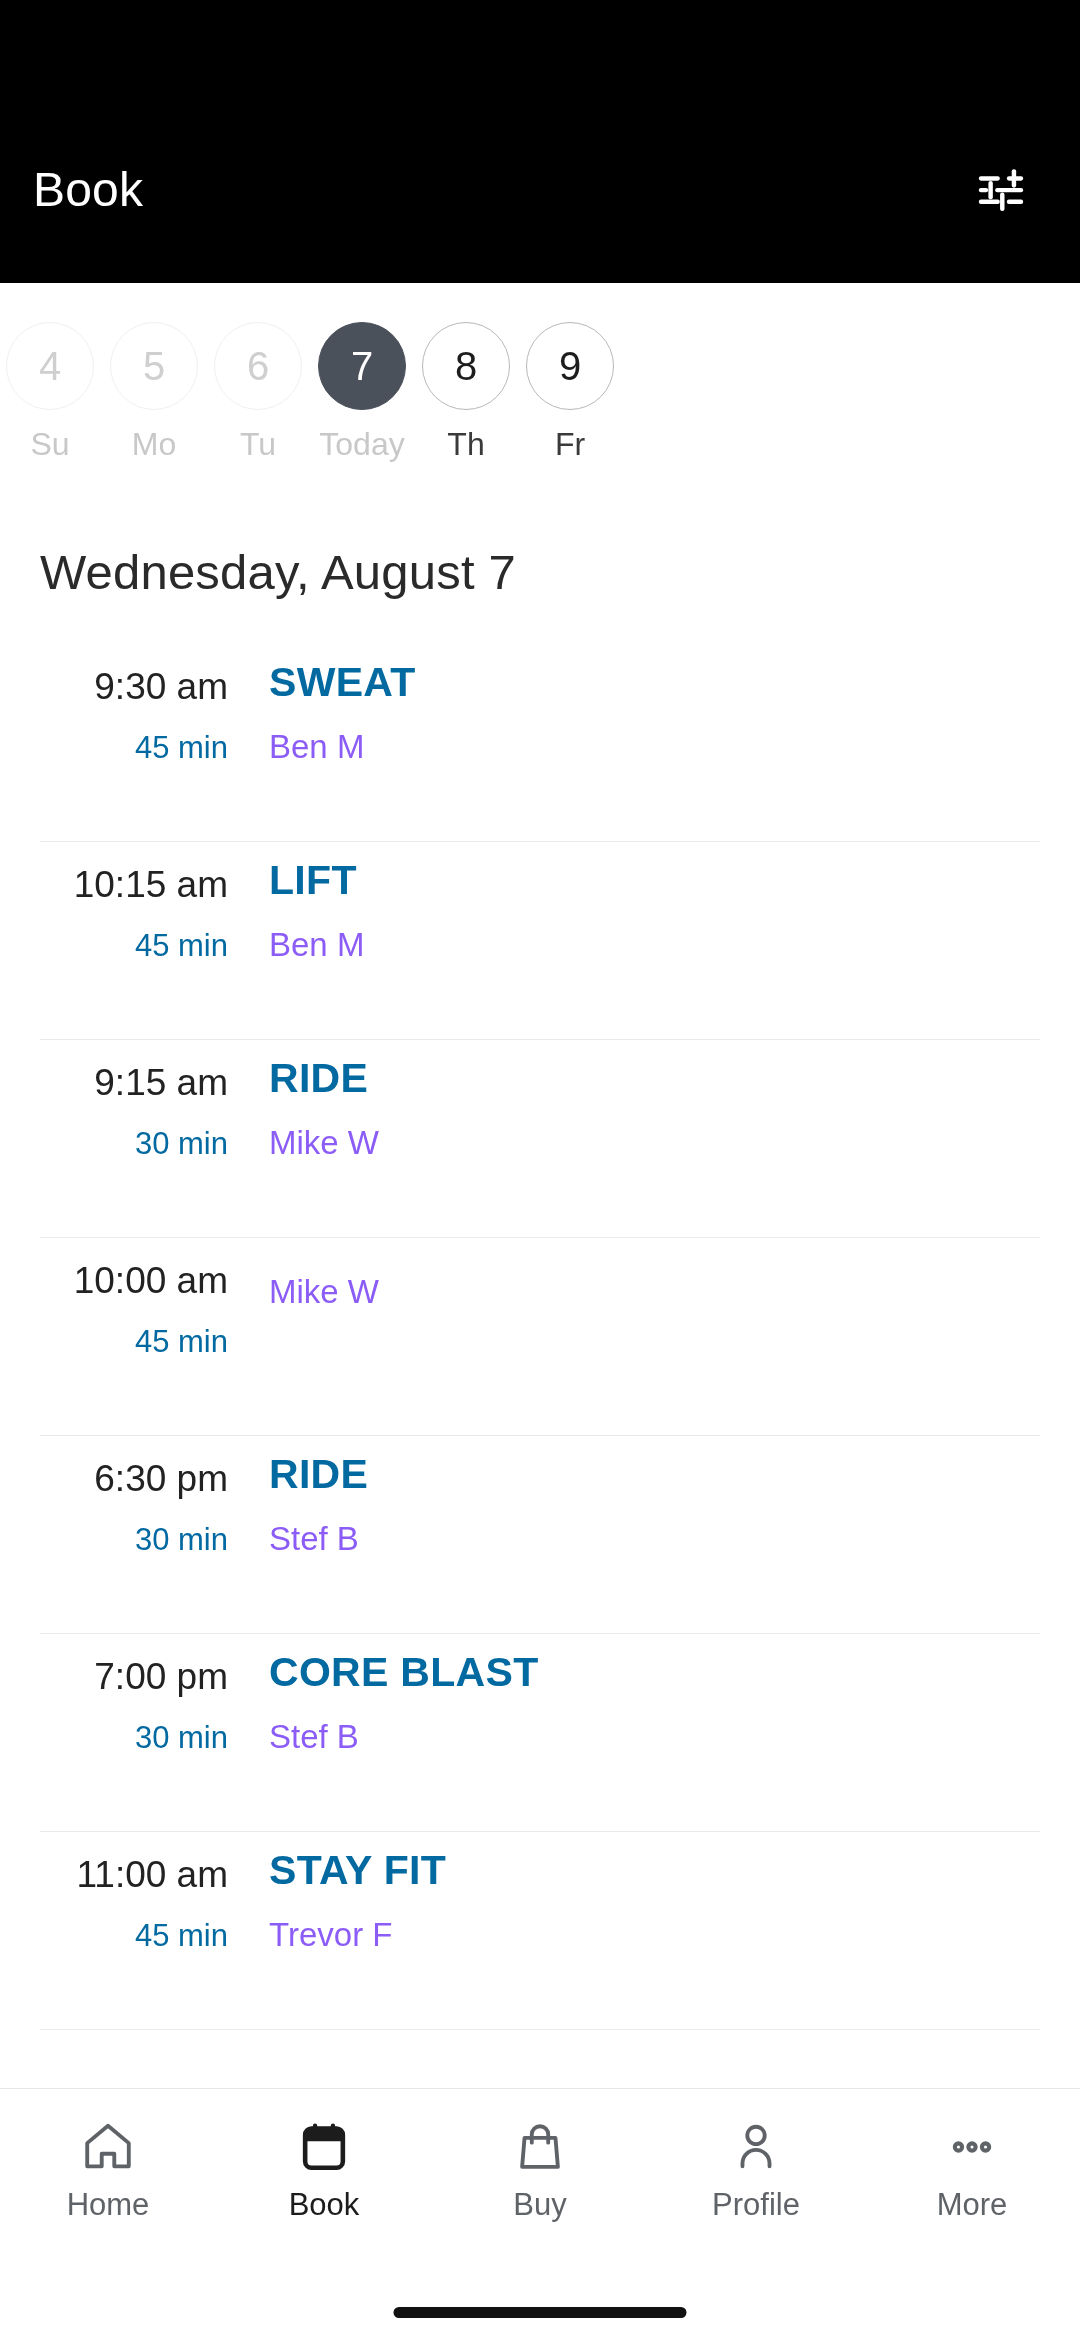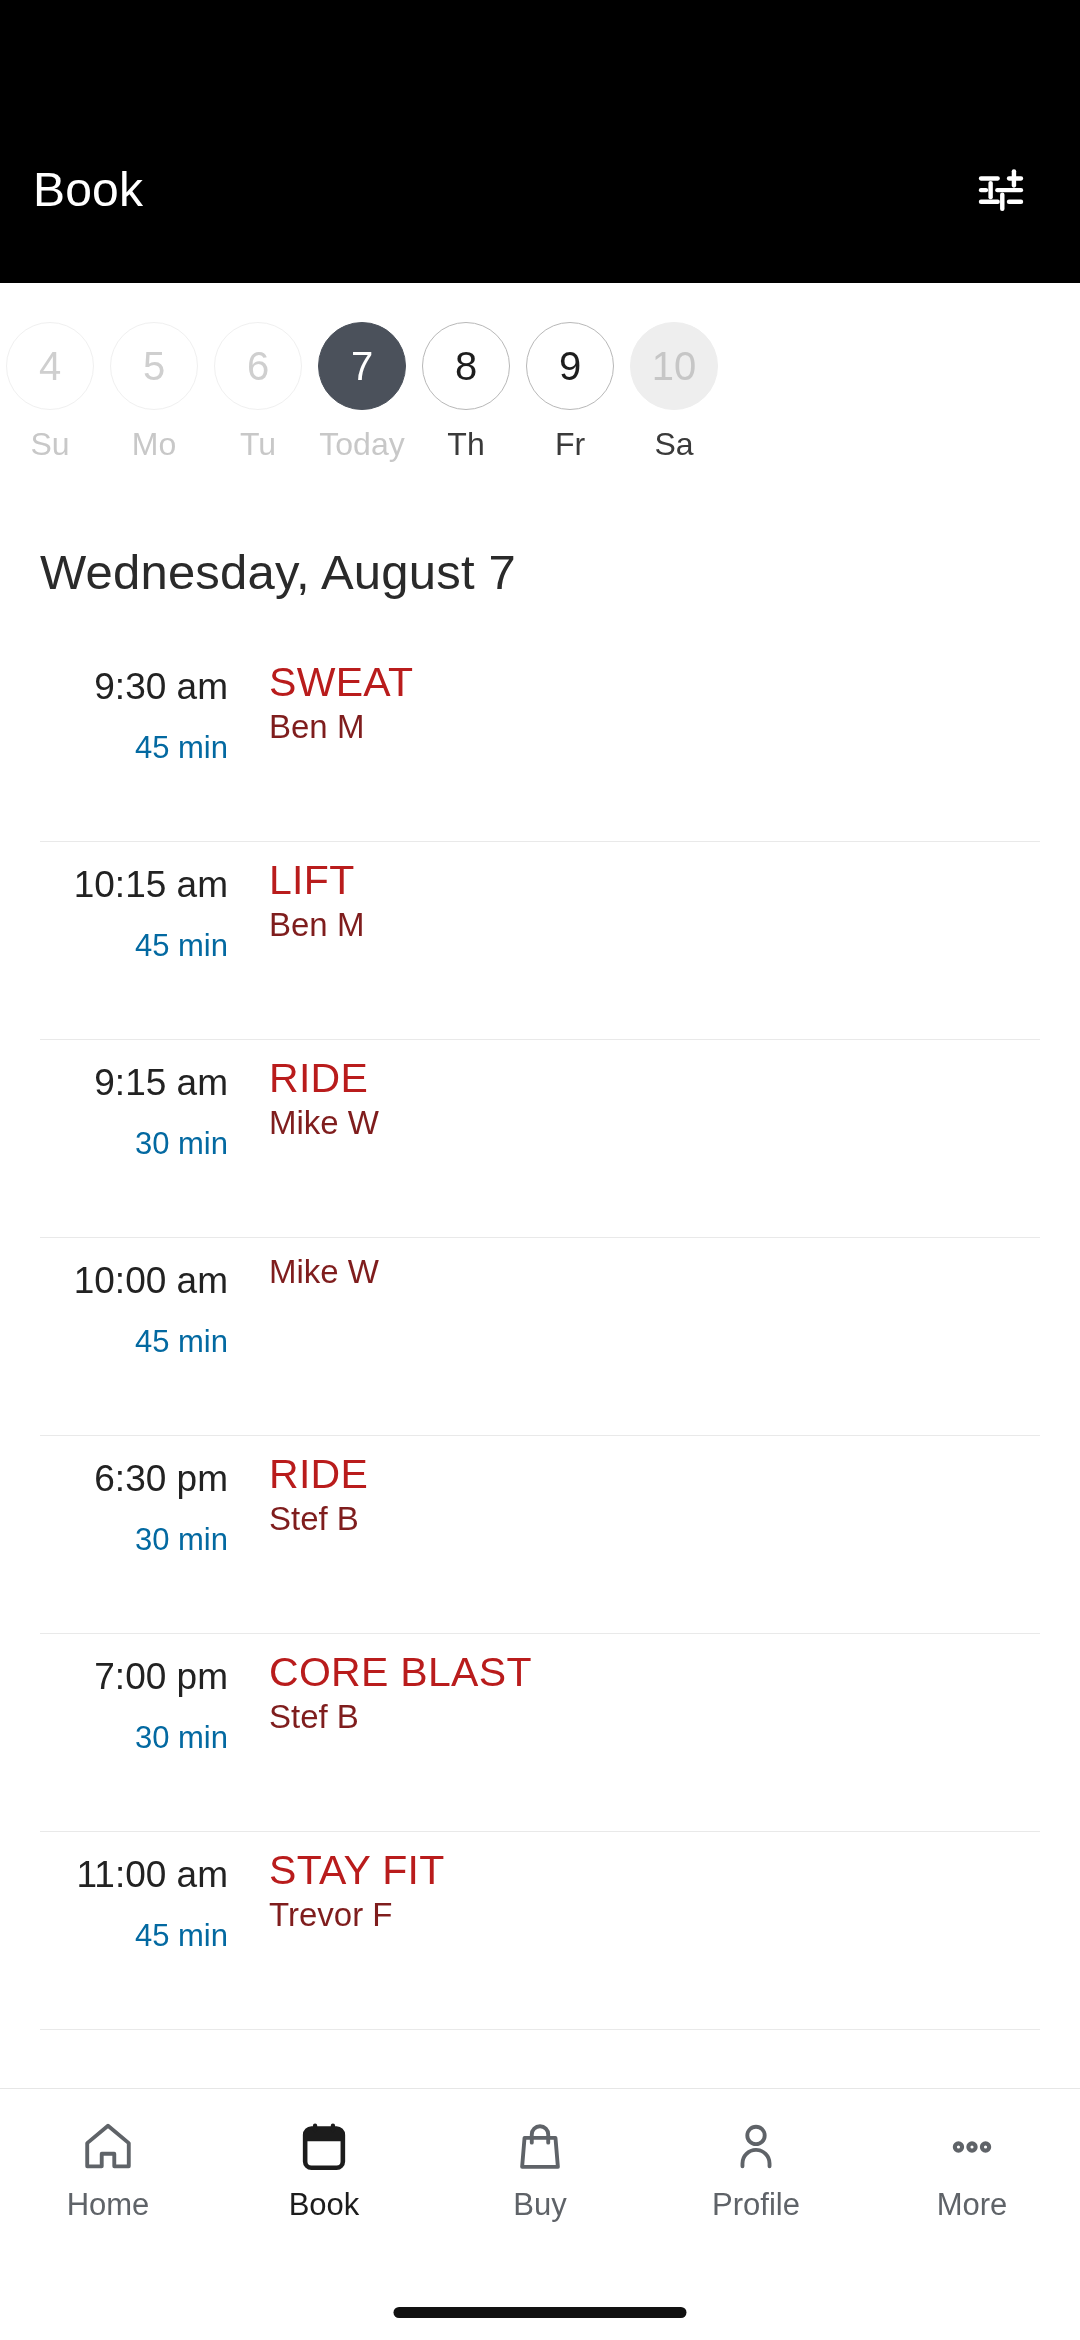--- a/index.html
+++ b/index.html
@@ -64,22 +64,22 @@
     border-bottom:1px solid #e9e9e9;
     height:198px;
   }
   .row-left {
     width:188px; flex:0 0 188px; display:flex; flex-direction:column;
     align-items:flex-end; padding-top:22px; padding-right:0;
   }
   .row-time { font-size:37px; color:#222222; line-height:1.15; white-space:nowrap; }
   .row-dur  { font-size:31px; color:#0369a1; margin-top:21px; line-height:1.15; white-space:nowrap; }
   .row-right { flex:1 1 auto; padding-left:41px; padding-top:14px; }
-  .row-title { font-size:41px; color:#b91c1c; letter-spacing:0.3px; line-height:1.2; }
-  .row-coach { font-size:33px; color:#7f1d1d; line-height:1.2; }
+  .row-title { font-size:41px; color:#0369a1; letter-spacing:0.3px; line-height:1.2;font-weight:bold; }
+  .row-coach { font-size:33px; color:#8b5cf6; margin-top:20px; line-height:1.2; }
 
   
   .bottomnav {
     flex:0 0 auto; height:252px; border-top:1px solid #e6e6e6;
     display:flex; align-items:flex-start; padding-top:26px; background:#ffffff;
   }
   .navitem { flex:1 1 0; display:flex; flex-direction:column; align-items:center; }
   .navicon { height:64px; display:flex; align-items:center; justify-content:center; }
   .navlabel { margin-top:10px; font-size:31px; color:#5f6368; line-height:1; }
   .navitem.active .navlabel { color:#1c1c1c; }
@@ -134,24 +134,20 @@
       <div class="daylabel muted">Today</div>
     </div>
     <div class="daycell">
       <div class="circle future">8</div>
       <div class="daylabel strong">Th</div>
     </div>
     <div class="daycell">
       <div class="circle future">9</div>
       <div class="daylabel strong">Fr</div>
     </div>
-    <div class="daycell">
-      <div class="circle dim">10</div>
-      <div class="daylabel strong">Sa</div>
-    </div>
   </div>
 
   <div class="dateheading">Wednesday, August 7</div>
 
   <div class="list">
 
     <div class="row">
       <div class="row-left">
         <div class="row-time">9:30 am</div>
         <div class="row-dur">45 min</div>

